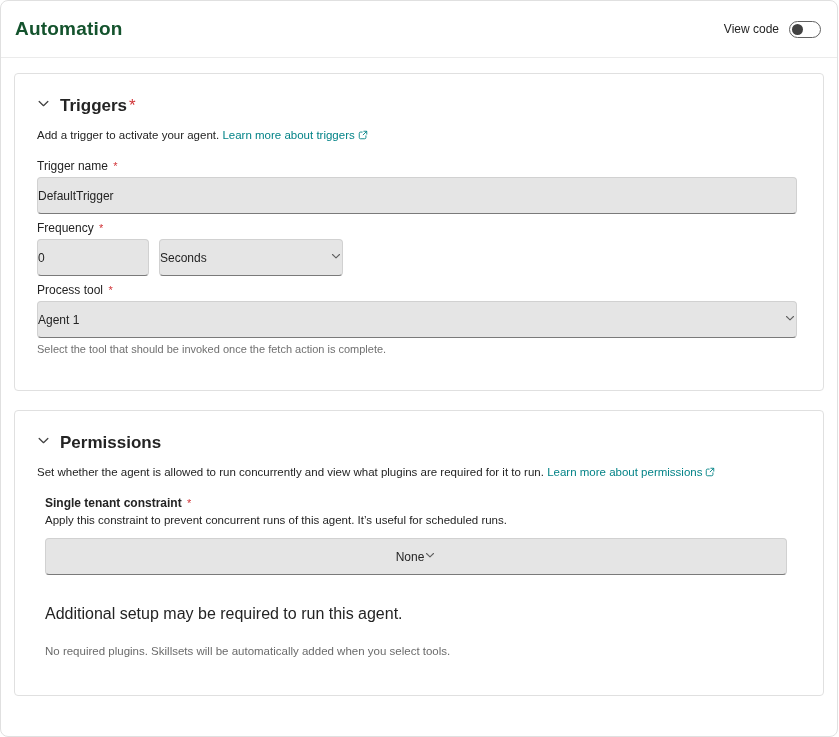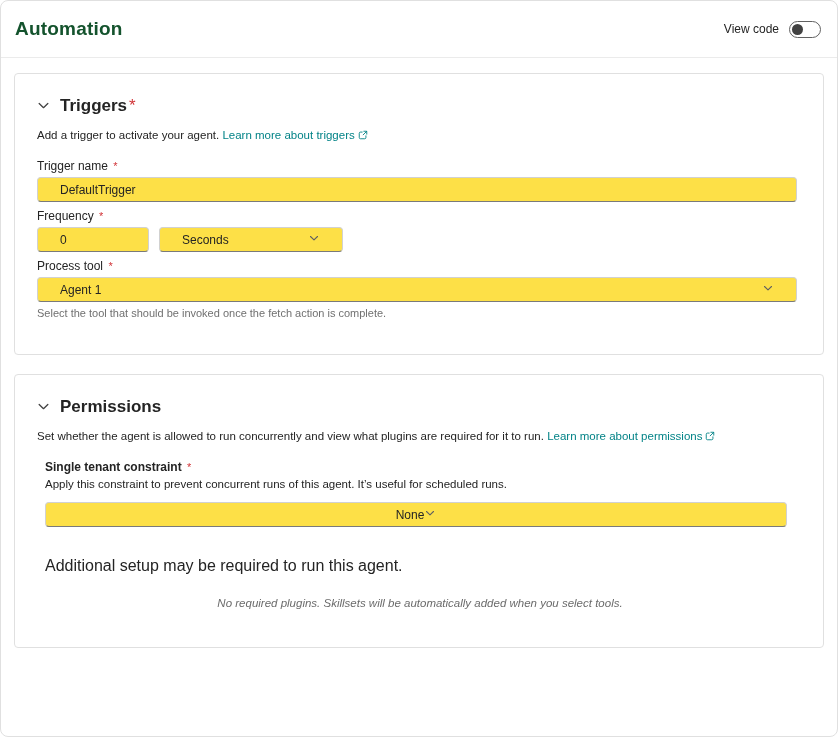--- a/index.html
+++ b/index.html
@@ -36,58 +36,58 @@
   }
 
   
   .content { padding: 15px 13px 0 13px; }
   .card {
     border: 1px solid #e0e0e0; border-radius: 4px;
     background: #fff;
     padding: 22px 28px 28px 22px;
     margin-bottom: 19px;
   }
-  .section-head { display: flex; align-items: flex-end; gap: 10px; margin-bottom: 13px; cursor: pointer; }
+  .section-head { display: flex; align-items: flex-start; gap: 10px; margin-bottom: 13px; cursor: pointer; }
   .section-title { font-size: 17px; font-weight: 700; color: #242424; }
   .req { color: #d13438; font-weight: 400; margin-left: 2px; }
   .section-desc { font-size: 11.5px; color: #242424; margin-bottom: 17px; }
   .link { color: #038387; cursor: pointer; text-decoration: none; }
   .ext-icon { display: inline-block; vertical-align: -1px; margin-left: 3px; }
 
   .field-label { font-size: 12px; color: #242424; margin-bottom: 4px; }
   .field-label.semibold { font-weight: 700; }
   .field-label .req { font-size: 11px; }
 
   .text-input, .dropdown {
-    height: 25px;
+    height: 37px;
     border: 1px solid #d1d1d1;
     border-bottom-color: #7a7a7a;
     border-radius: 4px;
-    background: #fde047;
+    background: #e5e5e5;
     font-family: "Liberation Sans", sans-serif;
     font-size: 12px; color: #242424;
-    padding: 0 22px;
+    padding: 0 0;
     outline: none;
   }
   .text-input.full { width: 760px; display: block; }
   .dropdown {
     display: flex; align-items: center; justify-content: space-between;
     cursor: pointer;
   }
   .dropdown.full { width: 760px; }
   .row { display: flex; gap: 10px; }
 
   .hint { font-size: 11px; color: #707070; margin-top: 5px; }
 
   .field-block { margin-bottom: 7px; }
 
   
   .indent { margin-left: 8px; }
   .sub-desc { font-size: 11.5px; color: #242424; margin-bottom: 12px; }
-  .plugins-empty { font-size: 11.5px; font-style: italic; color: #6b6b6b; margin-top: 22px; text-align: center; }
+  .plugins-empty { font-size: 11.5px; color: #6b6b6b; margin-top: 22px; }
   .perm-dropdown { width: 742px; margin-bottom: 30px; justify-content: center; }
   .rp-desc { font-size: 16px; color: #242424; }
 </style>
 </head>
 <body>
 
 <div class="panel">
 
   <div class="header">
     <div class="page-title">Automation</div>

